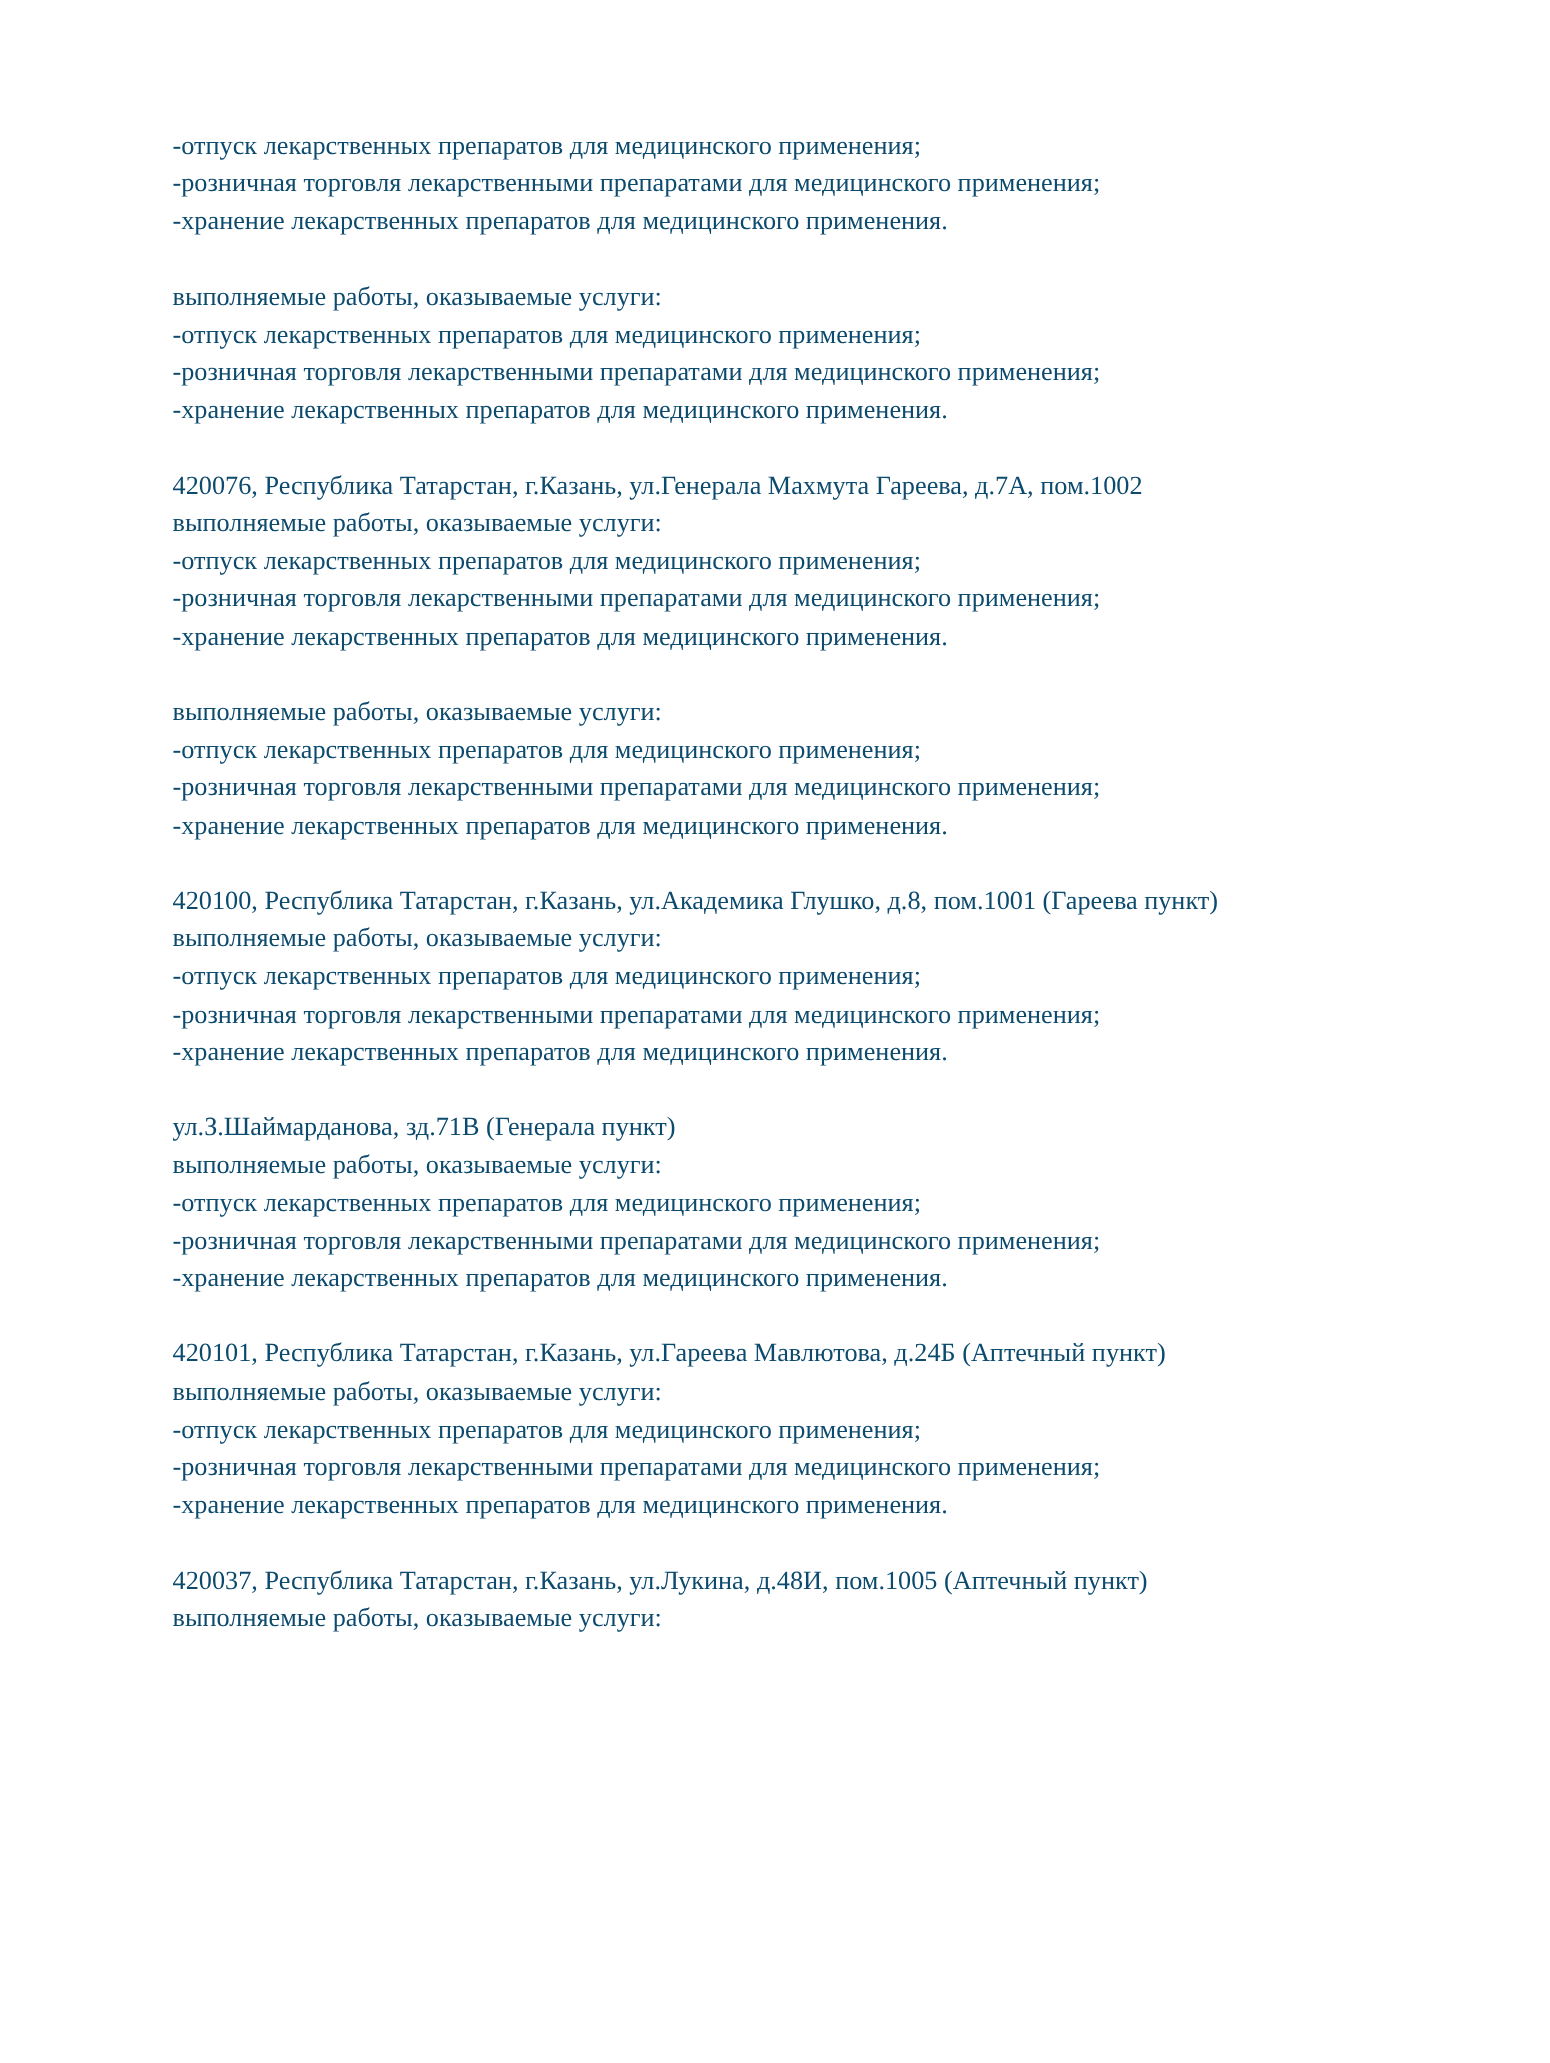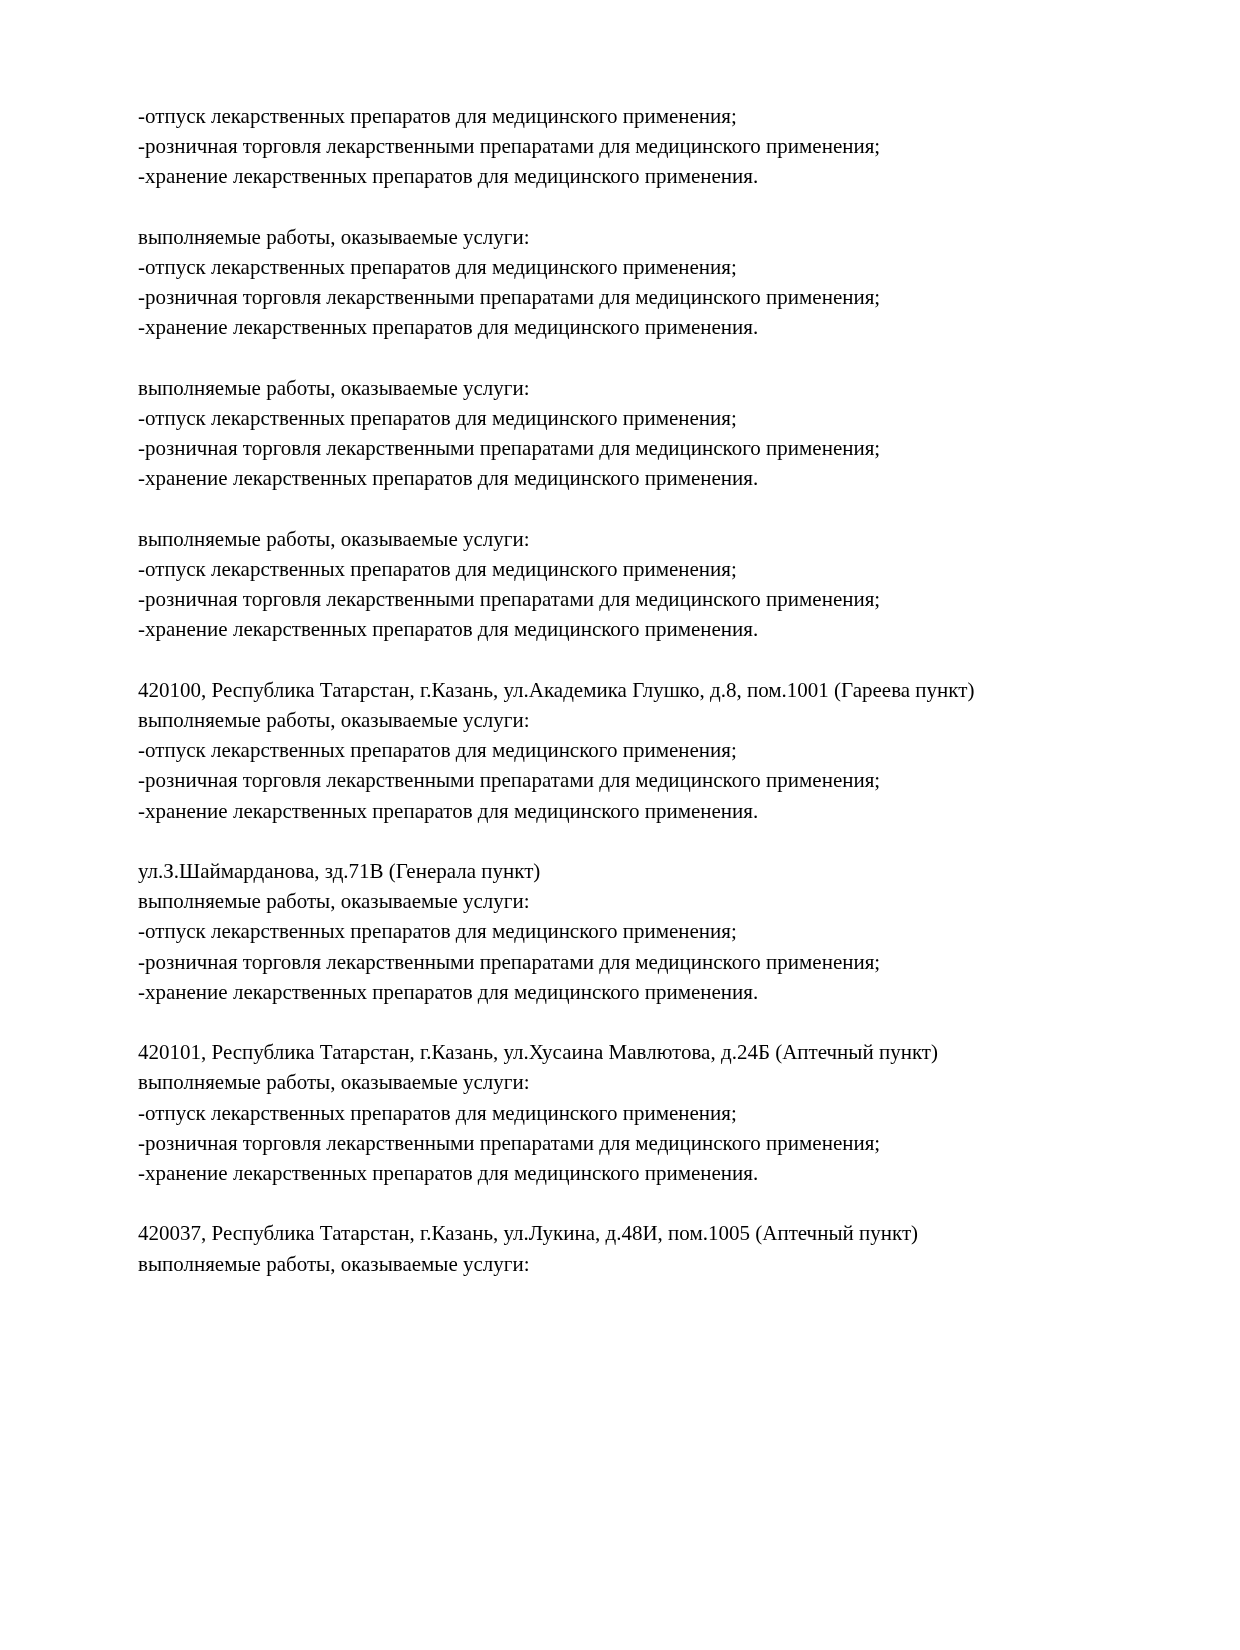--- a/index.html
+++ b/index.html
@@ -21,21 +21,21 @@
     left: 138px;
     top: 101px;
     width: 1080px;
   }
   .content p {
     margin: 0;
     padding: 0;
     font-size: 21px;
     line-height: 30.2px;
     white-space: nowrap;
-    color: #000000;
+    color: #0c4a6e;
   }
   .blank-line {
     height: 30.2px;
   }
 </style>
 </head>
 <body>
 
 <div class="page">
   <div class="content">
@@ -46,20 +46,21 @@
 
     <div class="blank-line"></div>
 
     <p>выполняемые работы, оказываемые услуги:</p>
     <p>-отпуск лекарственных препаратов для медицинского применения;</p>
     <p>-розничная торговля лекарственными препаратами для медицинского применения;</p>
     <p>-хранение лекарственных препаратов для медицинского применения.</p>
 
     <div class="blank-line"></div>
 
+    <p>420076, Республика Татарстан, г.Казань, ул.Генерала Махмута Гареева, д.7А, пом.1002</p>
     <p>выполняемые работы, оказываемые услуги:</p>
     <p>-отпуск лекарственных препаратов для медицинского применения;</p>
     <p>-розничная торговля лекарственными препаратами для медицинского применения;</p>
     <p>-хранение лекарственных препаратов для медицинского применения.</p>
 
     <div class="blank-line"></div>
 
     <p>выполняемые работы, оказываемые услуги:</p>
     <p>-отпуск лекарственных препаратов для медицинского применения;</p>
     <p>-розничная торговля лекарственными препаратами для медицинского применения;</p>
@@ -76,21 +77,21 @@
     <div class="blank-line"></div>
 
     <p>ул.З.Шаймарданова, зд.71В (Генерала пункт)</p>
     <p>выполняемые работы, оказываемые услуги:</p>
     <p>-отпуск лекарственных препаратов для медицинского применения;</p>
     <p>-розничная торговля лекарственными препаратами для медицинского применения;</p>
     <p>-хранение лекарственных препаратов для медицинского применения.</p>
 
     <div class="blank-line"></div>
 
-    <p>420101, Республика Татарстан, г.Казань, ул.Хусаина Мавлютова, д.24Б (Аптечный пункт)</p>
+    <p>420101, Республика Татарстан, г.Казань, ул.Гареева Мавлютова, д.24Б (Аптечный пункт)</p>
     <p>выполняемые работы, оказываемые услуги:</p>
     <p>-отпуск лекарственных препаратов для медицинского применения;</p>
     <p>-розничная торговля лекарственными препаратами для медицинского применения;</p>
     <p>-хранение лекарственных препаратов для медицинского применения.</p>
 
     <div class="blank-line"></div>
 
     <p>420037, Республика Татарстан, г.Казань, ул.Лукина, д.48И, пом.1005 (Аптечный пункт)</p>
     <p>выполняемые работы, оказываемые услуги:</p>
 

